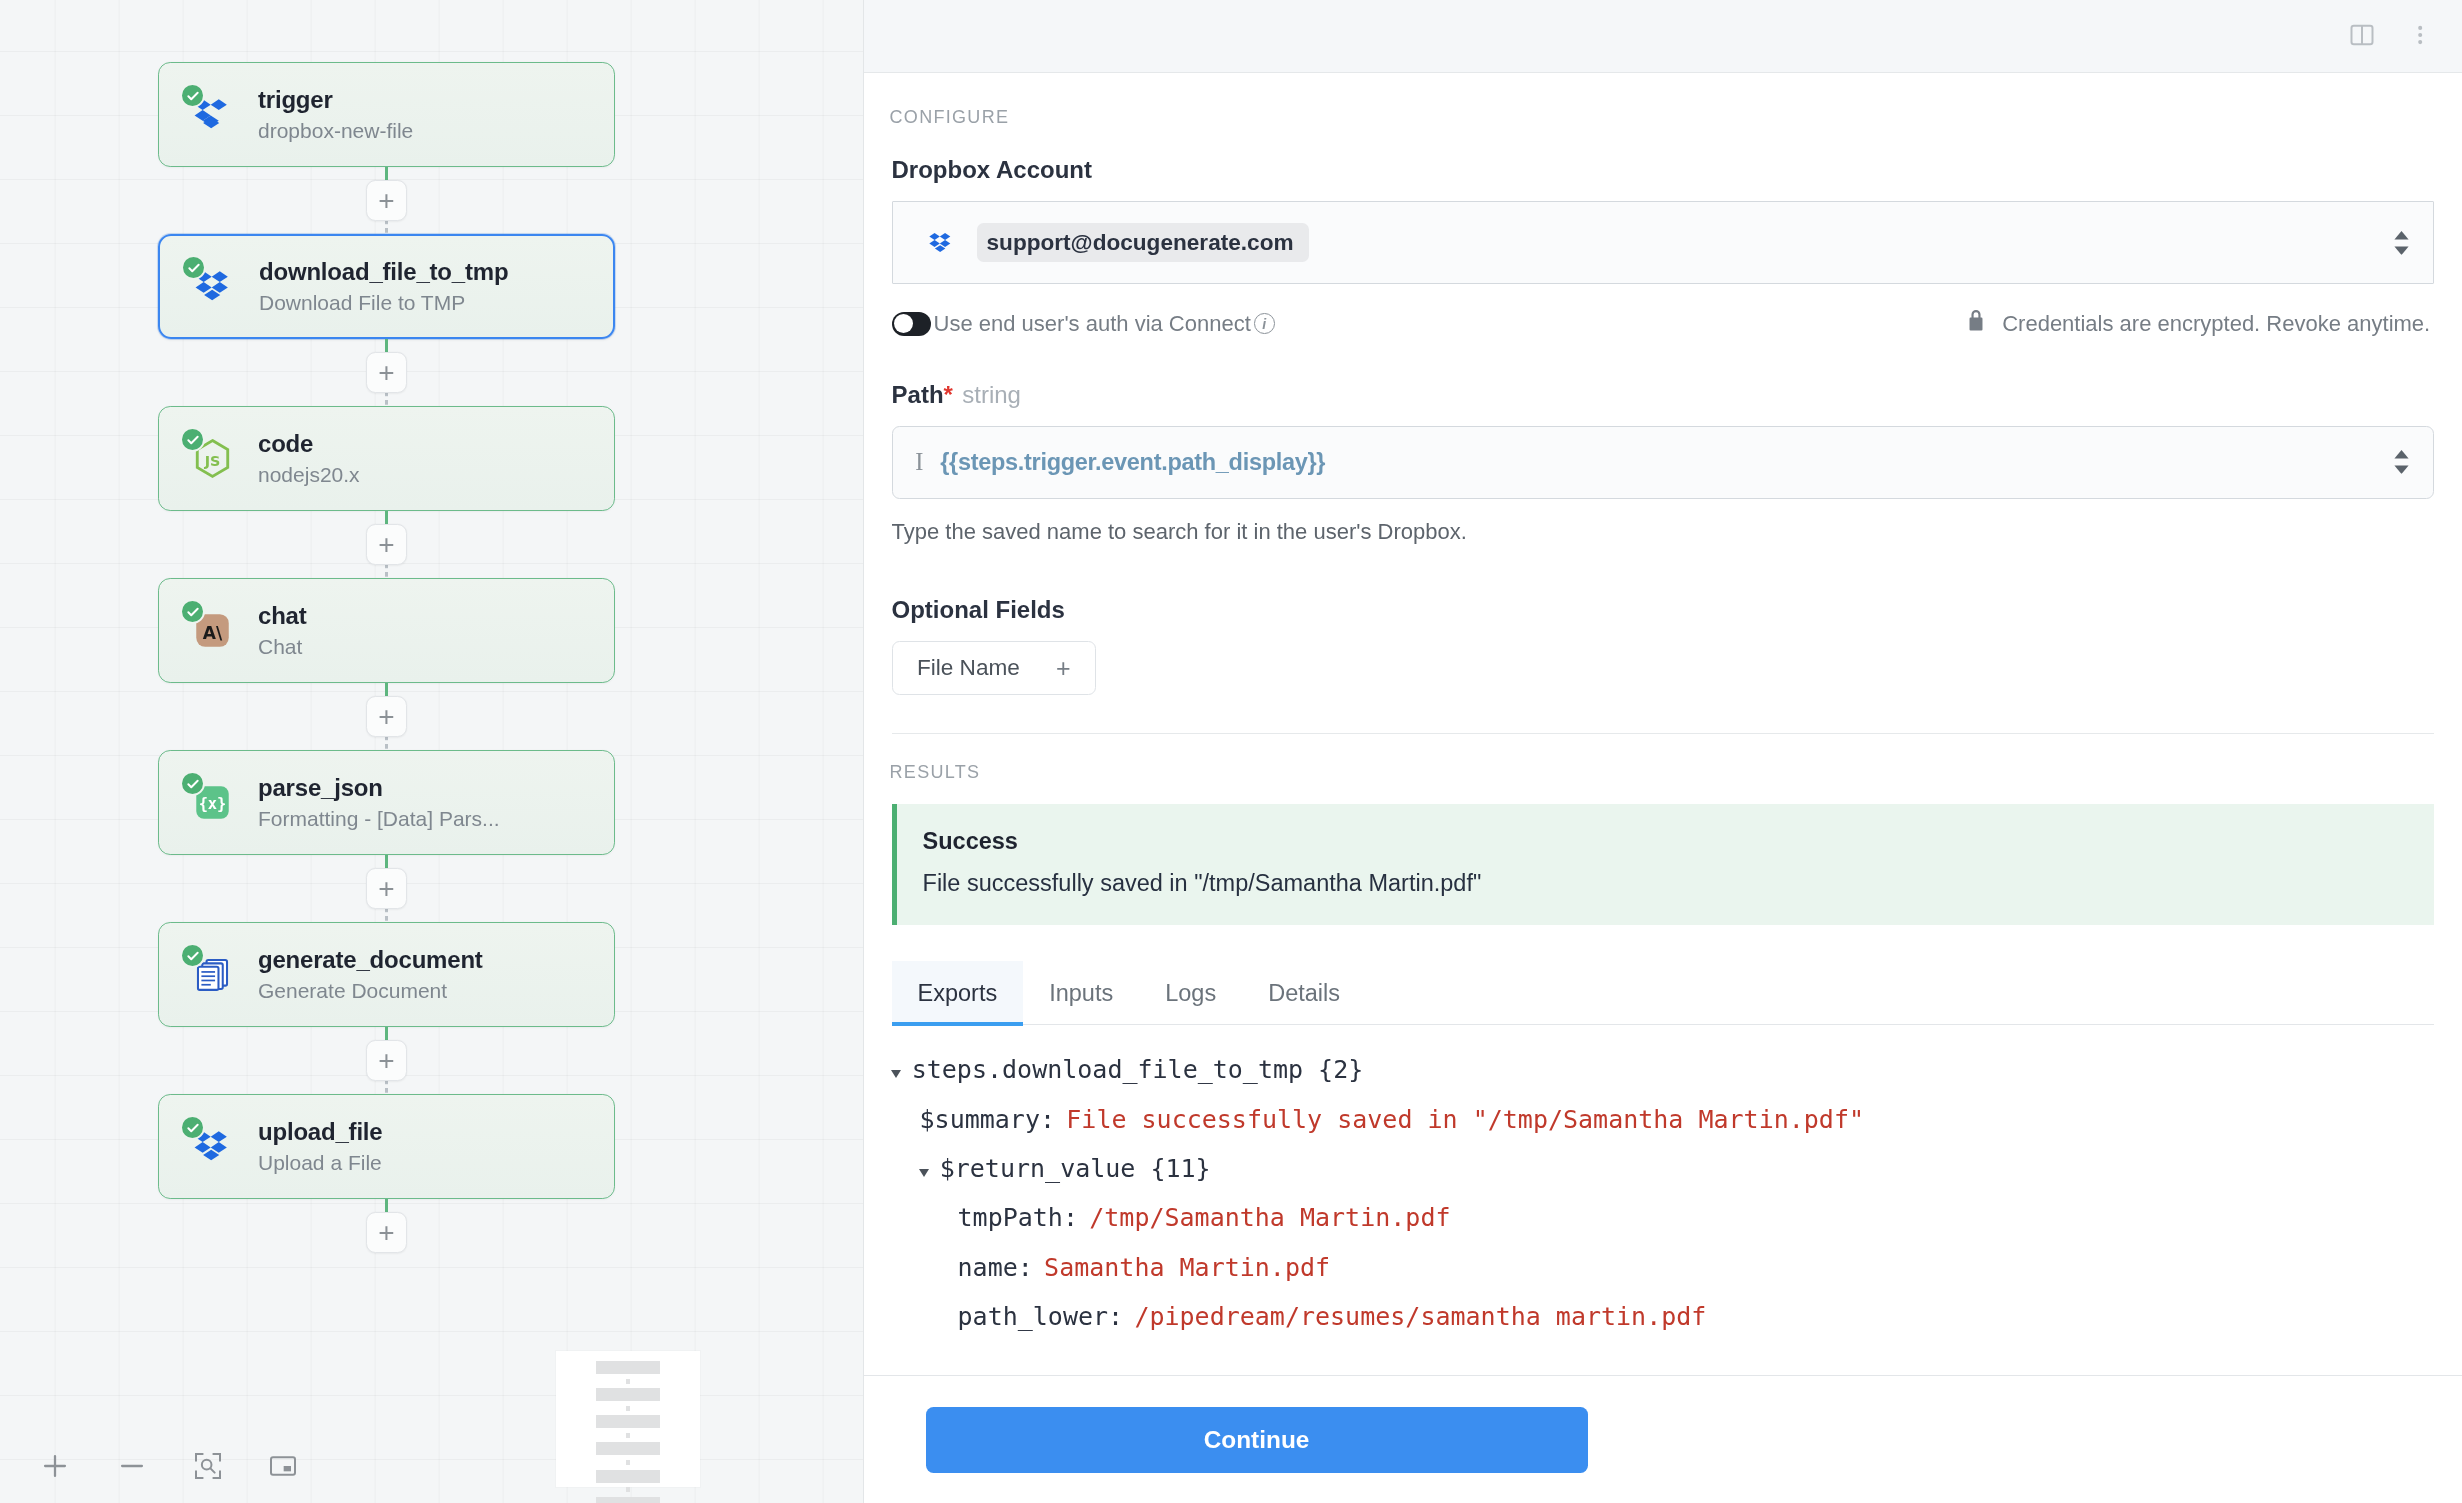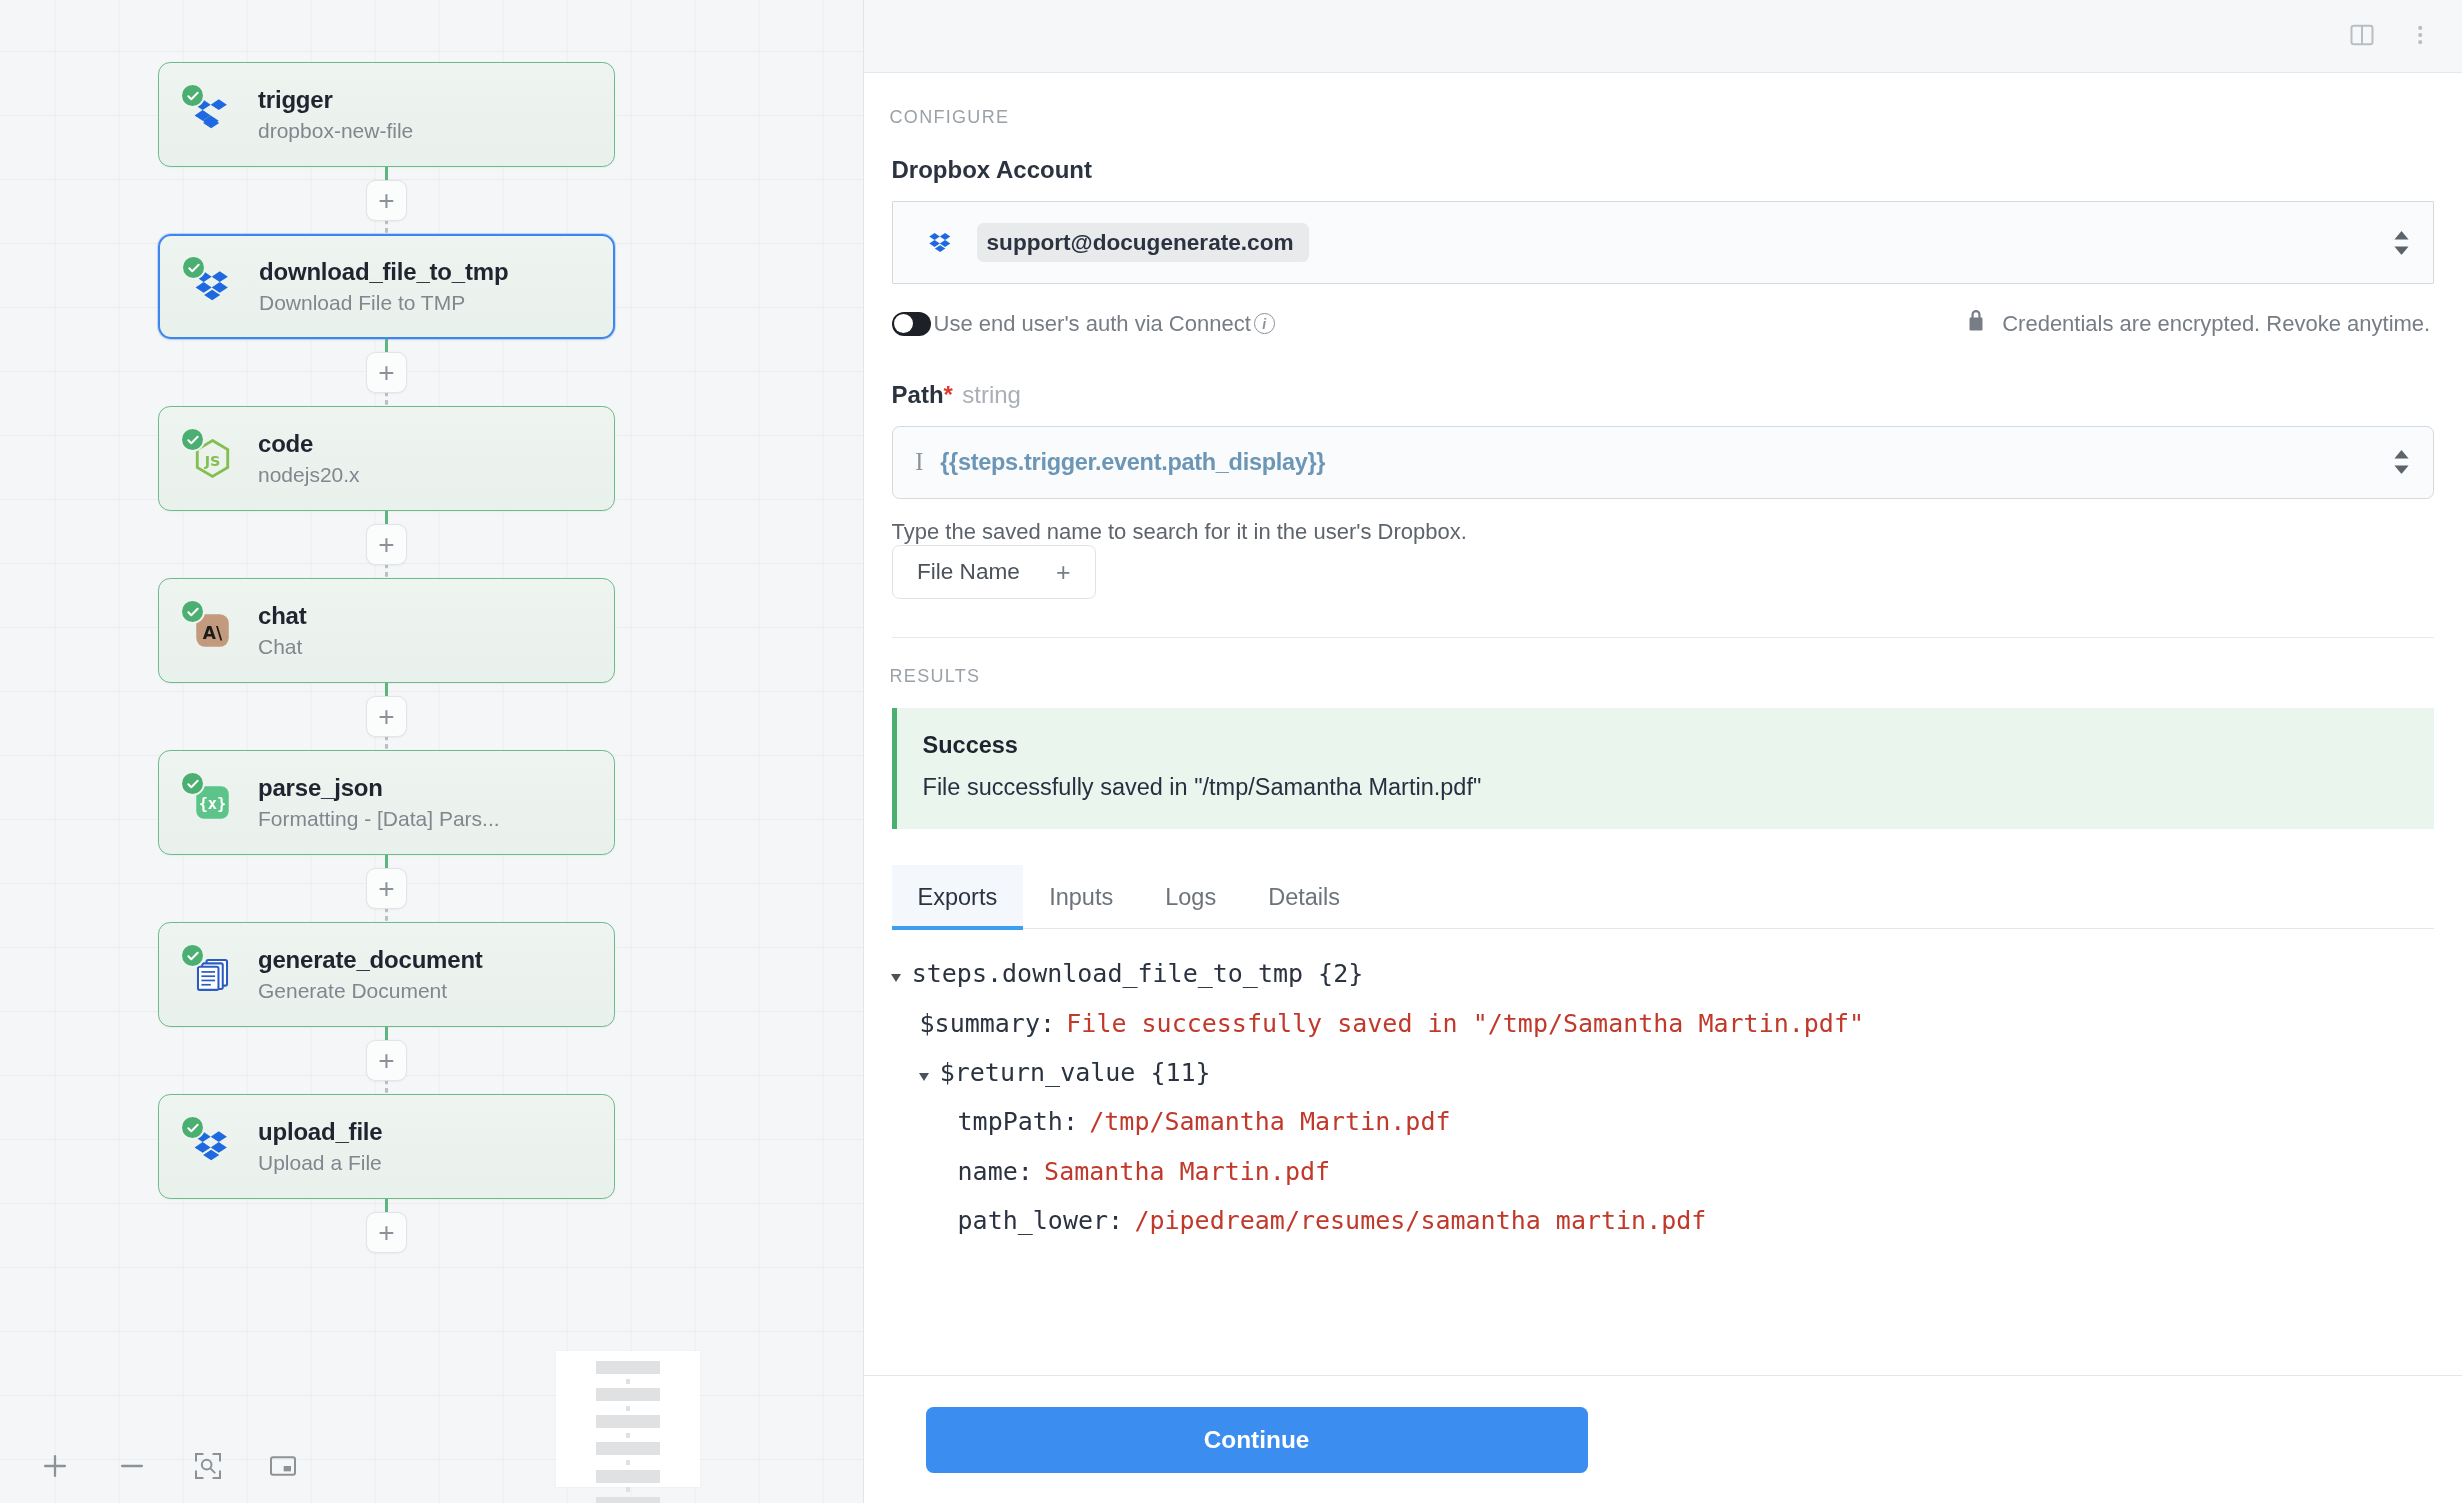--- a/index.html
+++ b/index.html
@@ -558,20 +558,21 @@
             <svg width="17" height="10.3" viewBox="0 0 12 7" fill="currentColor">
                 <path d="M6 0L11 6H1z"></path>
               </svg>
             <svg width="17" height="10.3" viewBox="0 0 12 7" fill="currentColor">
                 <path d="M6 7L1 1h10z"></path>
               </svg>
           </span>
         </div>
         <div class="help-text">Type the saved name to search for it in the user's Dropbox.</div>
 
+        <div class="optional-title" style="margin-top:51px;">Optional Fields</div>
         <div class="opt-chip">
           <span>File Name</span>
           <span class="pl">+</span>
         </div>
 
         <div class="divider"></div>
       </div>
 
       <div class="section-label" style="padding-top:28px;">RESULTS</div>
 

